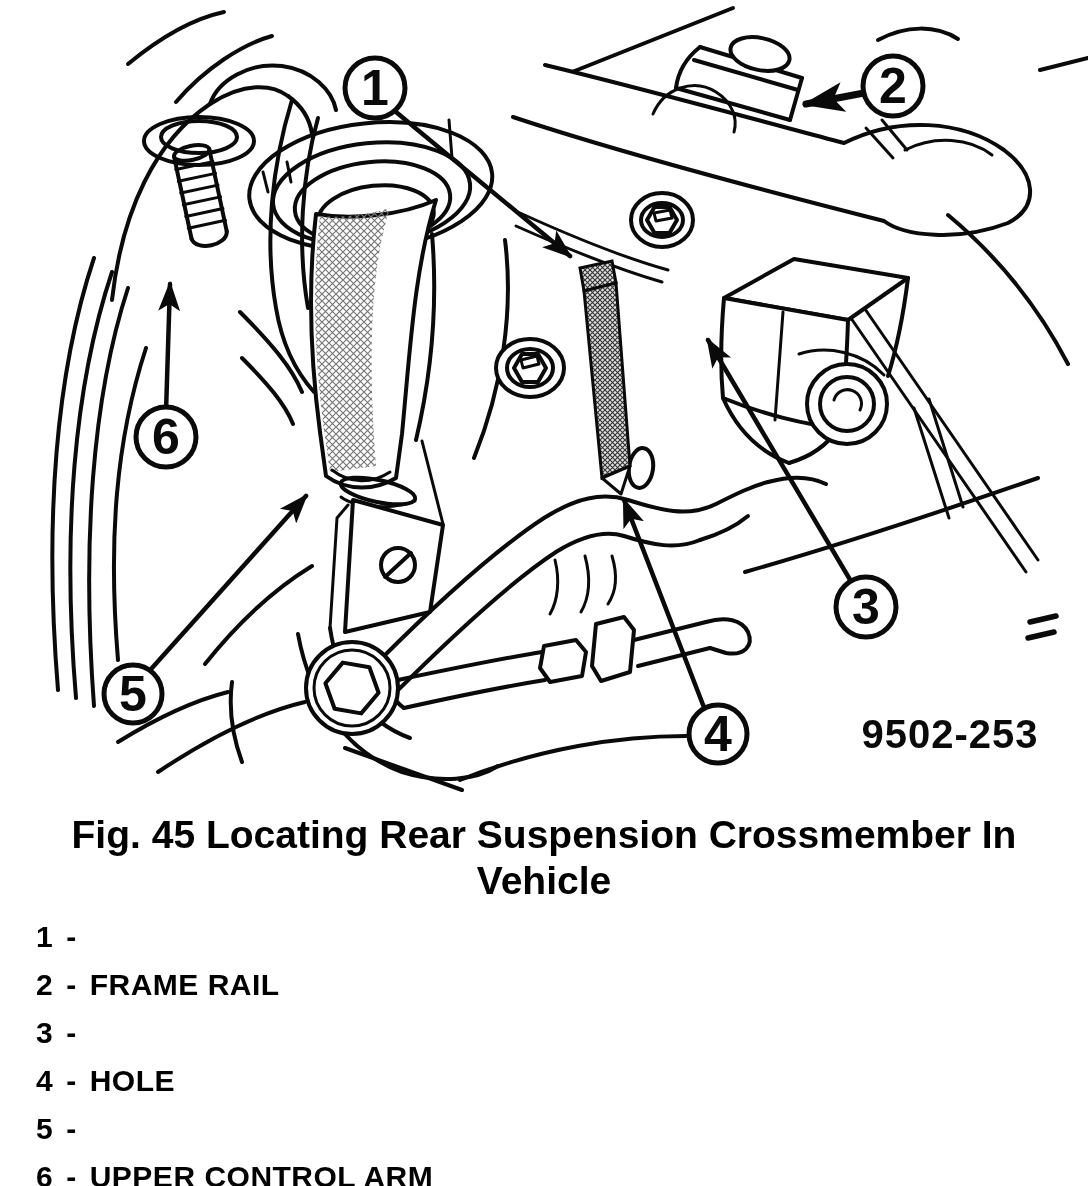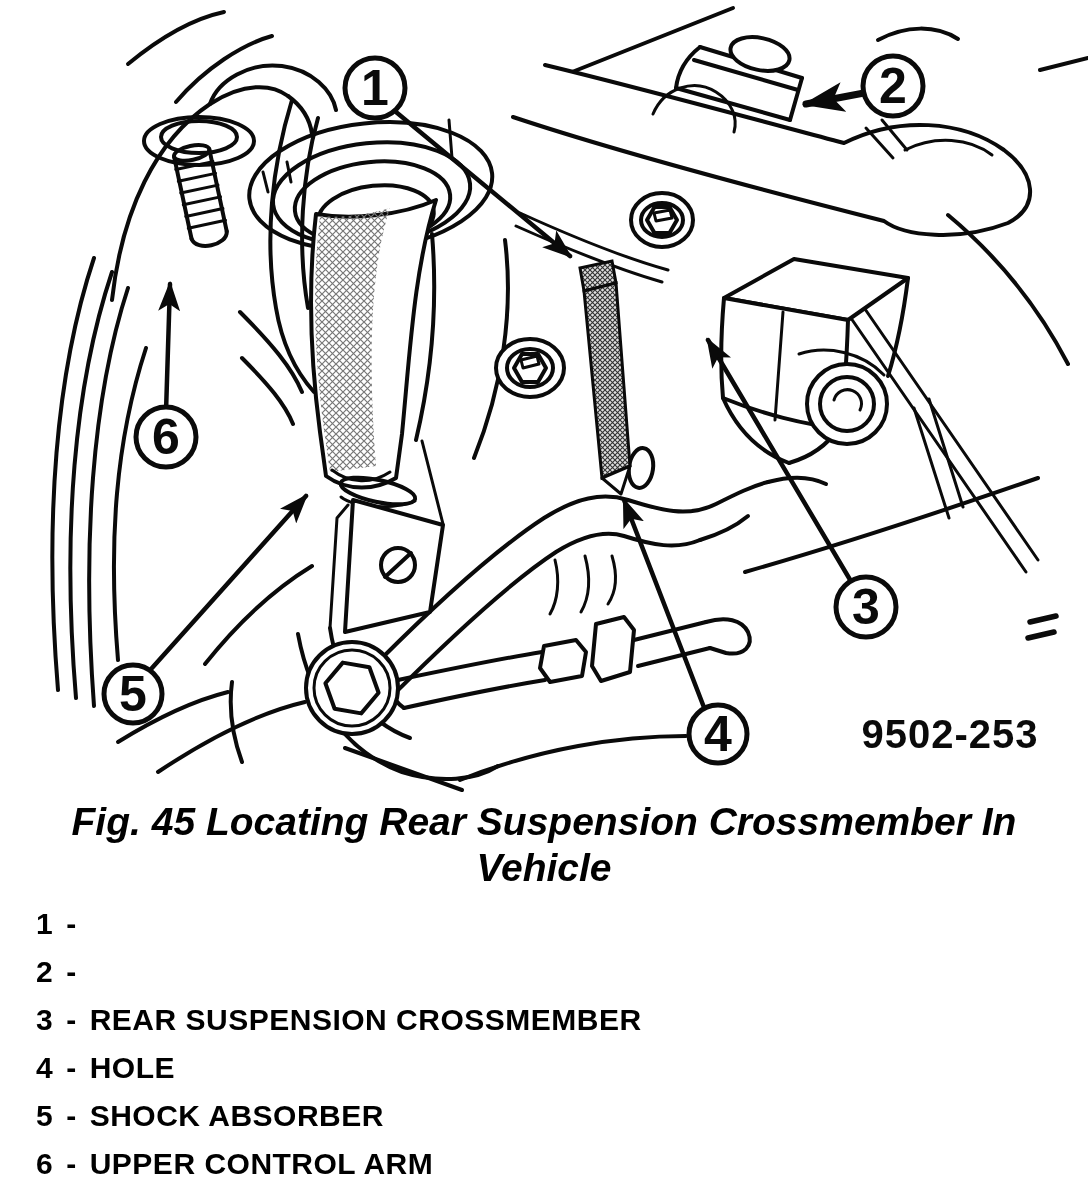--- a/index.html
+++ b/index.html
@@ -20,25 +20,24 @@
     font-family:"Liberation Sans",sans-serif;
     font-weight:bold;font-size:50px;
     text-anchor:middle;fill:#0a0a0a;
   }
   svg .refnum{
     font-family:"Liberation Sans",sans-serif;
     font-weight:bold;font-size:40px;letter-spacing:1px;
     text-anchor:middle;fill:#0a0a0a;
   }
   .caption{
-    margin:3px auto 14px auto;
+    margin:16px auto 14px auto;
     max-width:1000px;
     text-align:center;
     font-family:"Liberation Sans",sans-serif;
-    font-style:italic;
     font-weight:bold;
     font-size:39px;
     line-height:1.18;
     color:#000;
   }
   .legend{margin:16px 0 0 36px;}
   .lrow{
     display:flex;
     gap:13px;
     align-items:baseline;
@@ -274,35 +273,34 @@
 
 
 <div class="legend">
   <div class="lrow">
     <span>1</span>
     <span>-</span>
   </div>
   <div class="lrow">
     <span>2</span>
     <span>-</span>
+    <span>FRAME RAIL</span>
   </div>
   <div class="lrow">
     <span>3</span>
     <span>-</span>
-    <span>REAR SUSPENSION CROSSMEMBER</span>
   </div>
   <div class="lrow">
     <span>4</span>
     <span>-</span>
     <span>HOLE</span>
   </div>
   <div class="lrow">
     <span>5</span>
     <span>-</span>
-    <span>SHOCK ABSORBER</span>
   </div>
   <div class="lrow">
     <span>6</span>
     <span>-</span>
     <span>UPPER CONTROL ARM</span>
   </div>
 </div>
 
 </div>
 

